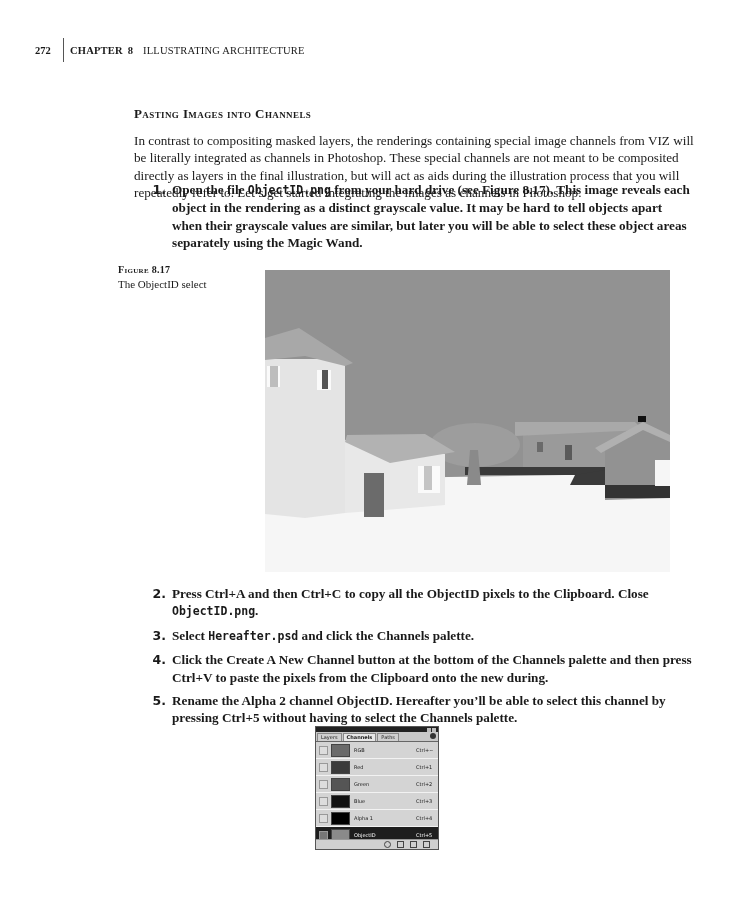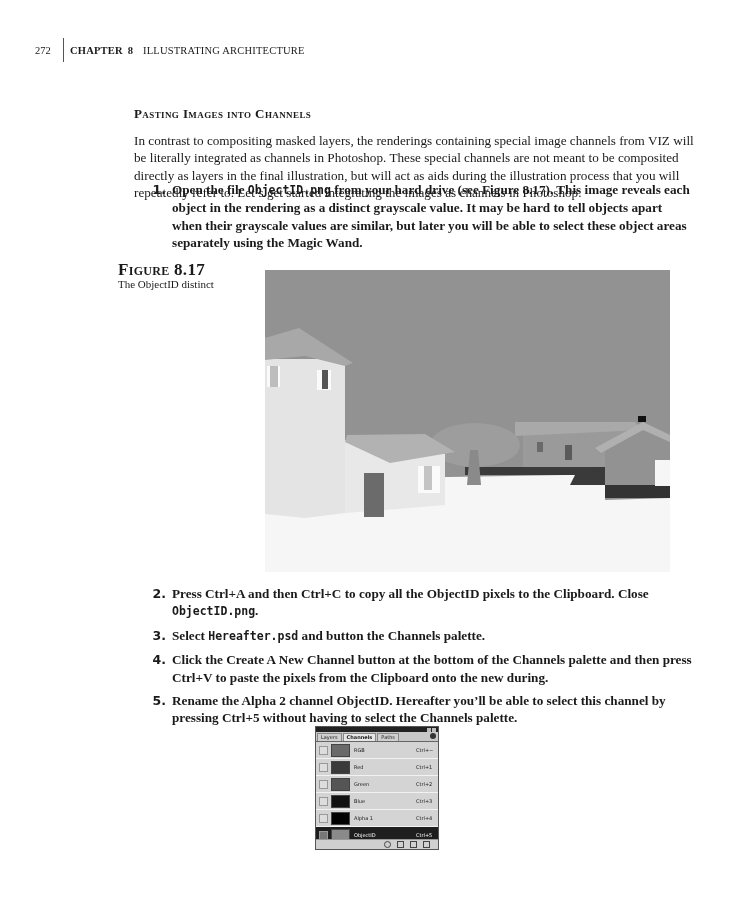--- a/index.html
+++ b/index.html
@@ -1,38 +1,38 @@
 <!DOCTYPE html>
 <html><head>
 <meta charset="utf-8">
 <style>
   html, body { margin: 0; padding: 0; background: #ffffff; }
   body { width: 750px; height: 900px; position: relative; overflow: hidden;
          font-family: "Liberation Serif", "DejaVu Serif", serif; color: #1a1a1a; }
   .mono { font-family: "DejaVu Sans Mono", "Liberation Mono", monospace; font-size: 11.5px; }
 
   .header { position: absolute; left: 35px; top: 38px; height: 24px; display: flex; align-items: center; font-size: 10.5px; }
-  .header .pagenum { font-weight: normal; width: 28px; }
+  .header .pagenum { font-weight: bold; width: 28px; }
   .header .rule { width: 1px; height: 24px; background: #555; margin: 0 6px 0 0; }
   .header .chap { font-weight: bold; letter-spacing: 0.2px; }
   .header .chapnum { font-weight: bold; margin: 0 10px 0 5px; }
   .header .title { letter-spacing: 0.2px; }
 
   .section-head { position: absolute; left: 134px; top: 106px; font-weight: bold; font-size: 11.5px; letter-spacing: 0.4px; font-variant: small-caps; }
   .section-head { font-size: 13px; }
 
   .para { position: absolute; left: 134px; top: 132px; width: 560px; font-size: 13.2px; line-height: 17.4px; }
 
   .steps { position: absolute; left: 134px; width: 560px; margin: 0; padding: 0; list-style: none; font-size: 13.2px; line-height: 17.4px; }
   .step { display: flex; margin-bottom: 6px; }
   .step .num { width: 38px; text-align: right; padding-right: 6px; box-sizing: border-box; font-family: "DejaVu Sans", "Liberation Sans", sans-serif; font-weight: bold; font-size: 12.5px; }
   .step .txt { flex: 1; font-weight: bold; }
 
   .fig-caption { position: absolute; left: 118px; top: 263px; font-size: 11px; line-height: 14px; }
-  .fig-caption .label { font-weight: bold; font-variant: small-caps; font-size: 17px; letter-spacing: 0.3px; }
+  .fig-caption .label { font-weight: bold; font-variant: small-caps; font-size: 10px; letter-spacing: 0.3px; }
 
   .figure { position: absolute; left: 265px; top: 270px; width: 405px; height: 302px; overflow: hidden; background: #919191; }
 
   .palette { position: absolute; left: 315px; top: 726px; width: 124px; height: 124px; background: #d4d4d4; border: 1px solid #555; box-sizing: border-box; font-family: "DejaVu Sans", sans-serif; font-size: 5px; }
   .pal-title { height: 5px; background: #222; display: flex; justify-content: flex-end; align-items: center; padding-right: 2px; }
   .pal-title span { display: inline-block; width: 4px; height: 4px; background: #bbb; margin-left: 1px; }
   .pal-tabs { height: 9px; display: flex; align-items: flex-end; border-bottom: 1px solid #666; background: #c8c8c8; position: relative; }
   .pal-tab { padding: 0 3px; height: 7px; line-height: 7px; border: 1px solid #888; border-bottom: none; margin-left: 1px; background: #cfcfcf; }
   .pal-tab.active { background: #e6e6e6; font-weight: bold; }
   .pal-menu { position: absolute; right: 2px; top: 1px; width: 6px; height: 6px; border-radius: 50%; background: #333; }
@@ -62,21 +62,21 @@
 
 <ol class="steps" id="steps-a" style="top:181px">
     <li class="step">
       <span class="num">1.</span>
       <span class="txt"><span>Open the file </span><span class="mono">ObjectID.png</span><span> from your hard drive (see Figure 8.17). This image reveals each object in the rendering as a distinct grayscale value. It may be hard to tell objects apart when their grayscale values are similar, but later you will be able to select these object areas separately using the Magic Wand.</span></span>
     </li>
   </ol>
 
 <div class="fig-caption">
   <div class="label">Figure 8.17</div>
-  <div>The ObjectID distinct</div>
+  <div>The ObjectID select</div>
 </div>
 
 <div class="figure">
   <svg width="405" height="302" viewBox="0 0 405 302">
     <rect x="0" y="0" width="405" height="302" fill="#929292"></rect>
     <rect x="0" y="245" width="405" height="57" fill="#f6f6f6"></rect>
     <polygon points="0,210 300,205 405,205 405,302 0,302" fill="#f6f6f6"></polygon>
 
     <polygon points="258,160 360,160 360,203 258,203" fill="#9a9a9a"></polygon>
     <polygon points="250,152 370,152 378,160 250,166" fill="#a9a9a9"></polygon>
@@ -109,21 +109,21 @@
   </svg>
 </div>
 
 <ol class="steps" id="steps-b" style="top:585px">
     <li class="step">
       <span class="num">2.</span>
       <span class="txt"><span>Press Ctrl+A and then Ctrl+C to copy all the ObjectID pixels to the Clipboard. Close </span><span class="mono">ObjectID.png</span><span>.</span></span>
     </li>
     <li class="step">
       <span class="num">3.</span>
-      <span class="txt"><span>Select </span><span class="mono">Hereafter.psd</span><span> and button the Channels palette.</span></span>
+      <span class="txt"><span>Select </span><span class="mono">Hereafter.psd</span><span> and click the Channels palette.</span></span>
     </li>
     <li class="step">
       <span class="num">4.</span>
       <span class="txt"><span>Click the Create A New Channel button at the bottom of the Channels palette and then press Ctrl+V to paste the pixels from the Clipboard onto the new during.</span></span>
     </li>
     <li class="step">
       <span class="num">5.</span>
       <span class="txt"><span>Rename the Alpha 2 channel ObjectID. Hereafter you’ll be able to select this channel by pressing Ctrl+5 without having to select the Channels palette.</span></span>
     </li>
   </ol>

